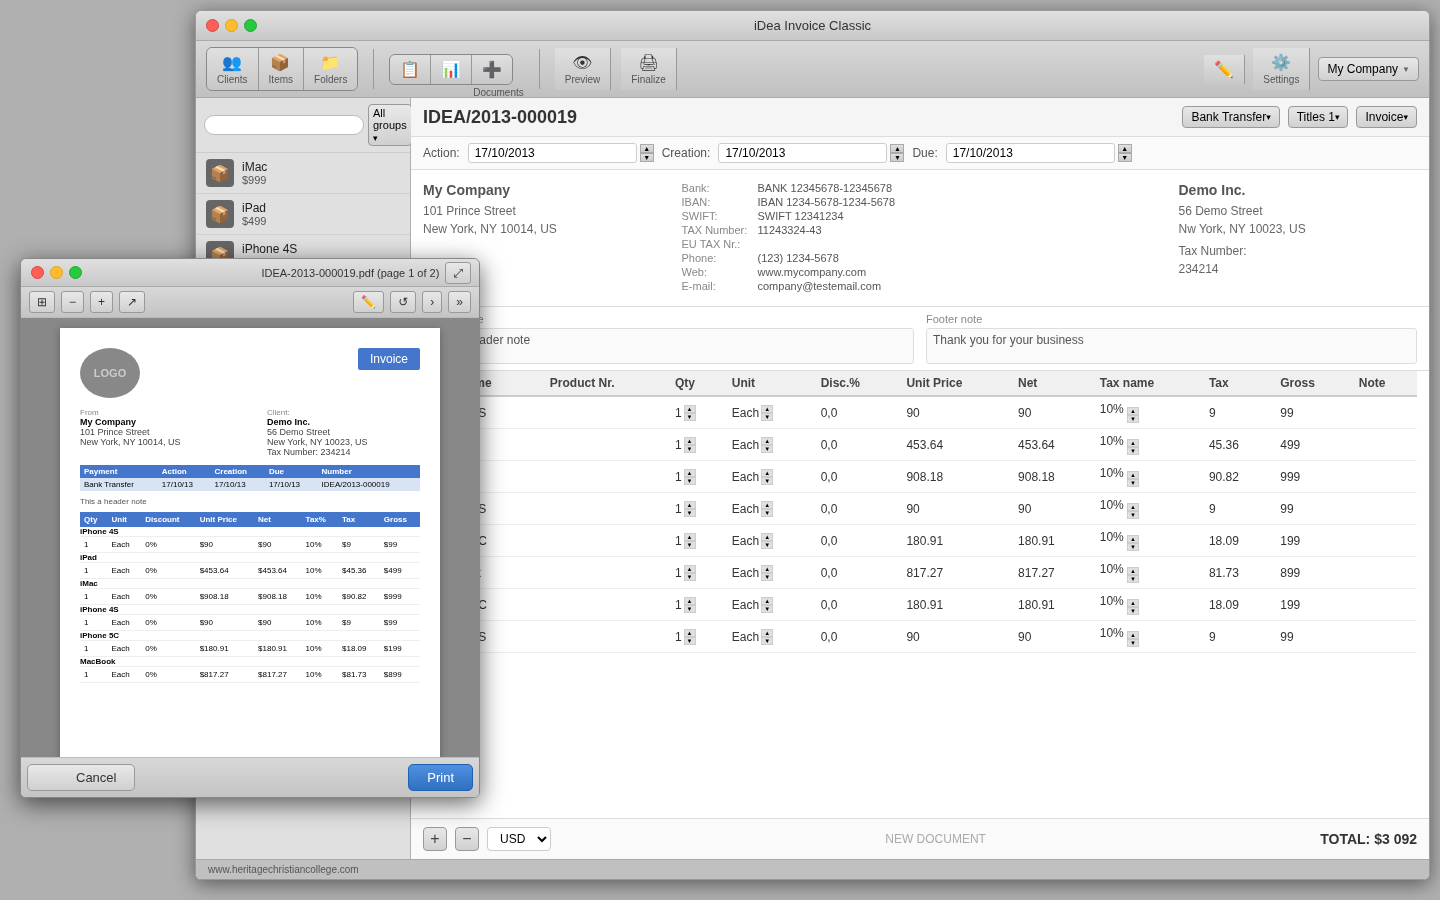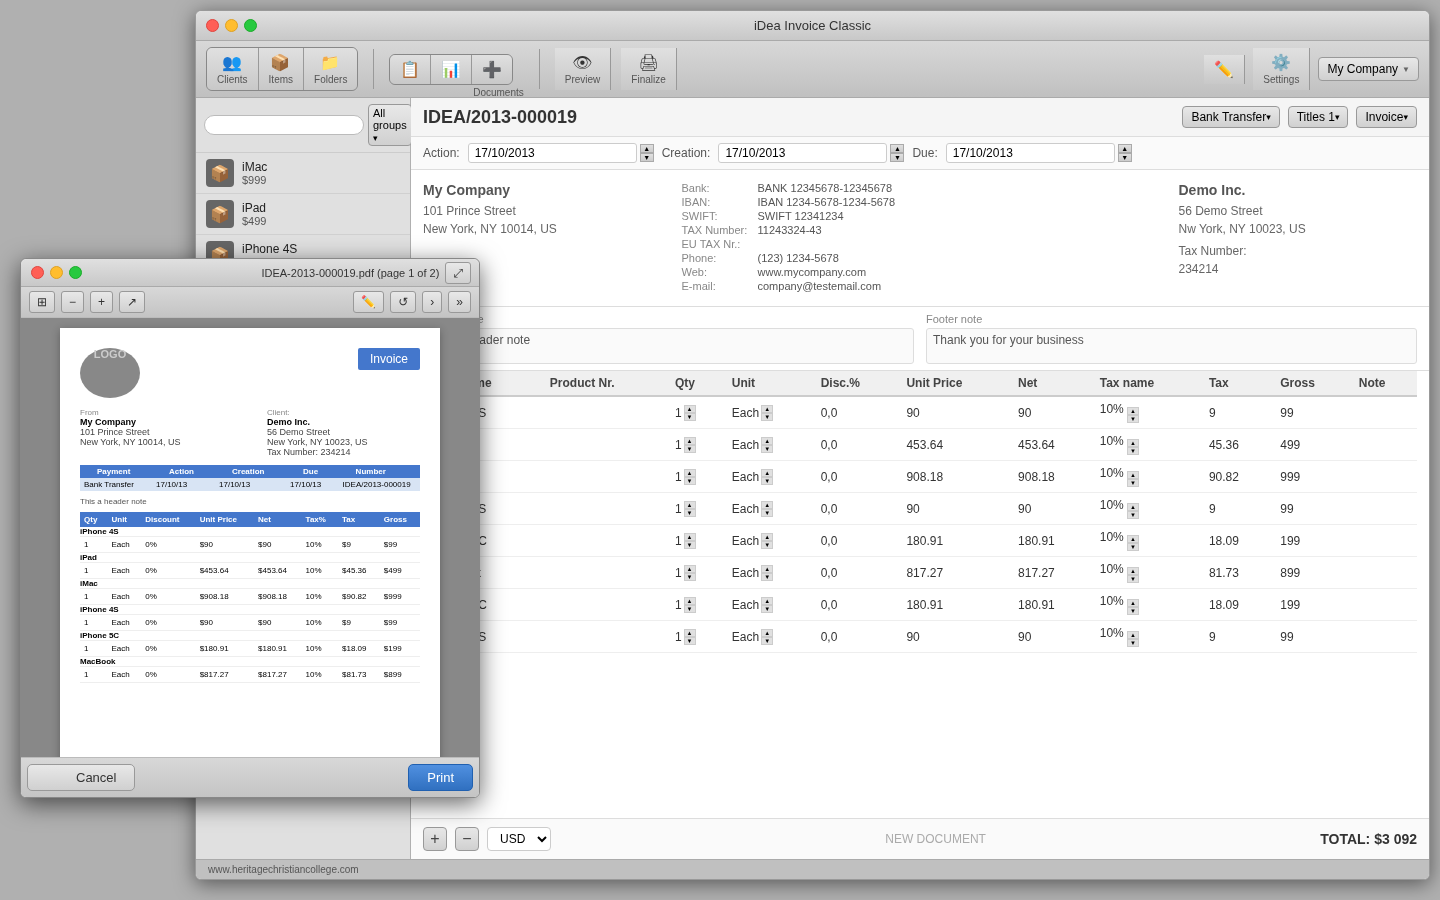--- a/index.html
+++ b/index.html
@@ -509,21 +509,21 @@
       justify-content: space-between;
       align-items: flex-start;
       margin-bottom: 10px;
     }
     .pdf-logo {
       width: 60px;
       height: 50px;
       background: #888;
       border-radius: 50%;
       display: flex;
-      align-items: flex-start;
+      align-items: center;
       justify-content: center;
       color: #ccc;
       font-size: 11px;
       font-weight: bold;
     }
     .pdf-invoice-label {
       background: #4477cc;
       color: white;
       padding: 4px 12px;
       font-size: 12px;
@@ -556,21 +556,21 @@
     }
     .pdf-payment-table {
       width: 100%;
       border-collapse: collapse;
       font-size: 8px;
       margin-bottom: 6px;
     }
     .pdf-payment-table th {
       background: #4477cc;
       color: white;
-      padding: 2px 17px;
+      padding: 2px 4px;
       text-align: left;
     }
     .pdf-payment-table td {
       background: #d8e4f4;
       padding: 2px 4px;
       text-align: left;
     }
   </style>
 </head>
 <body>

